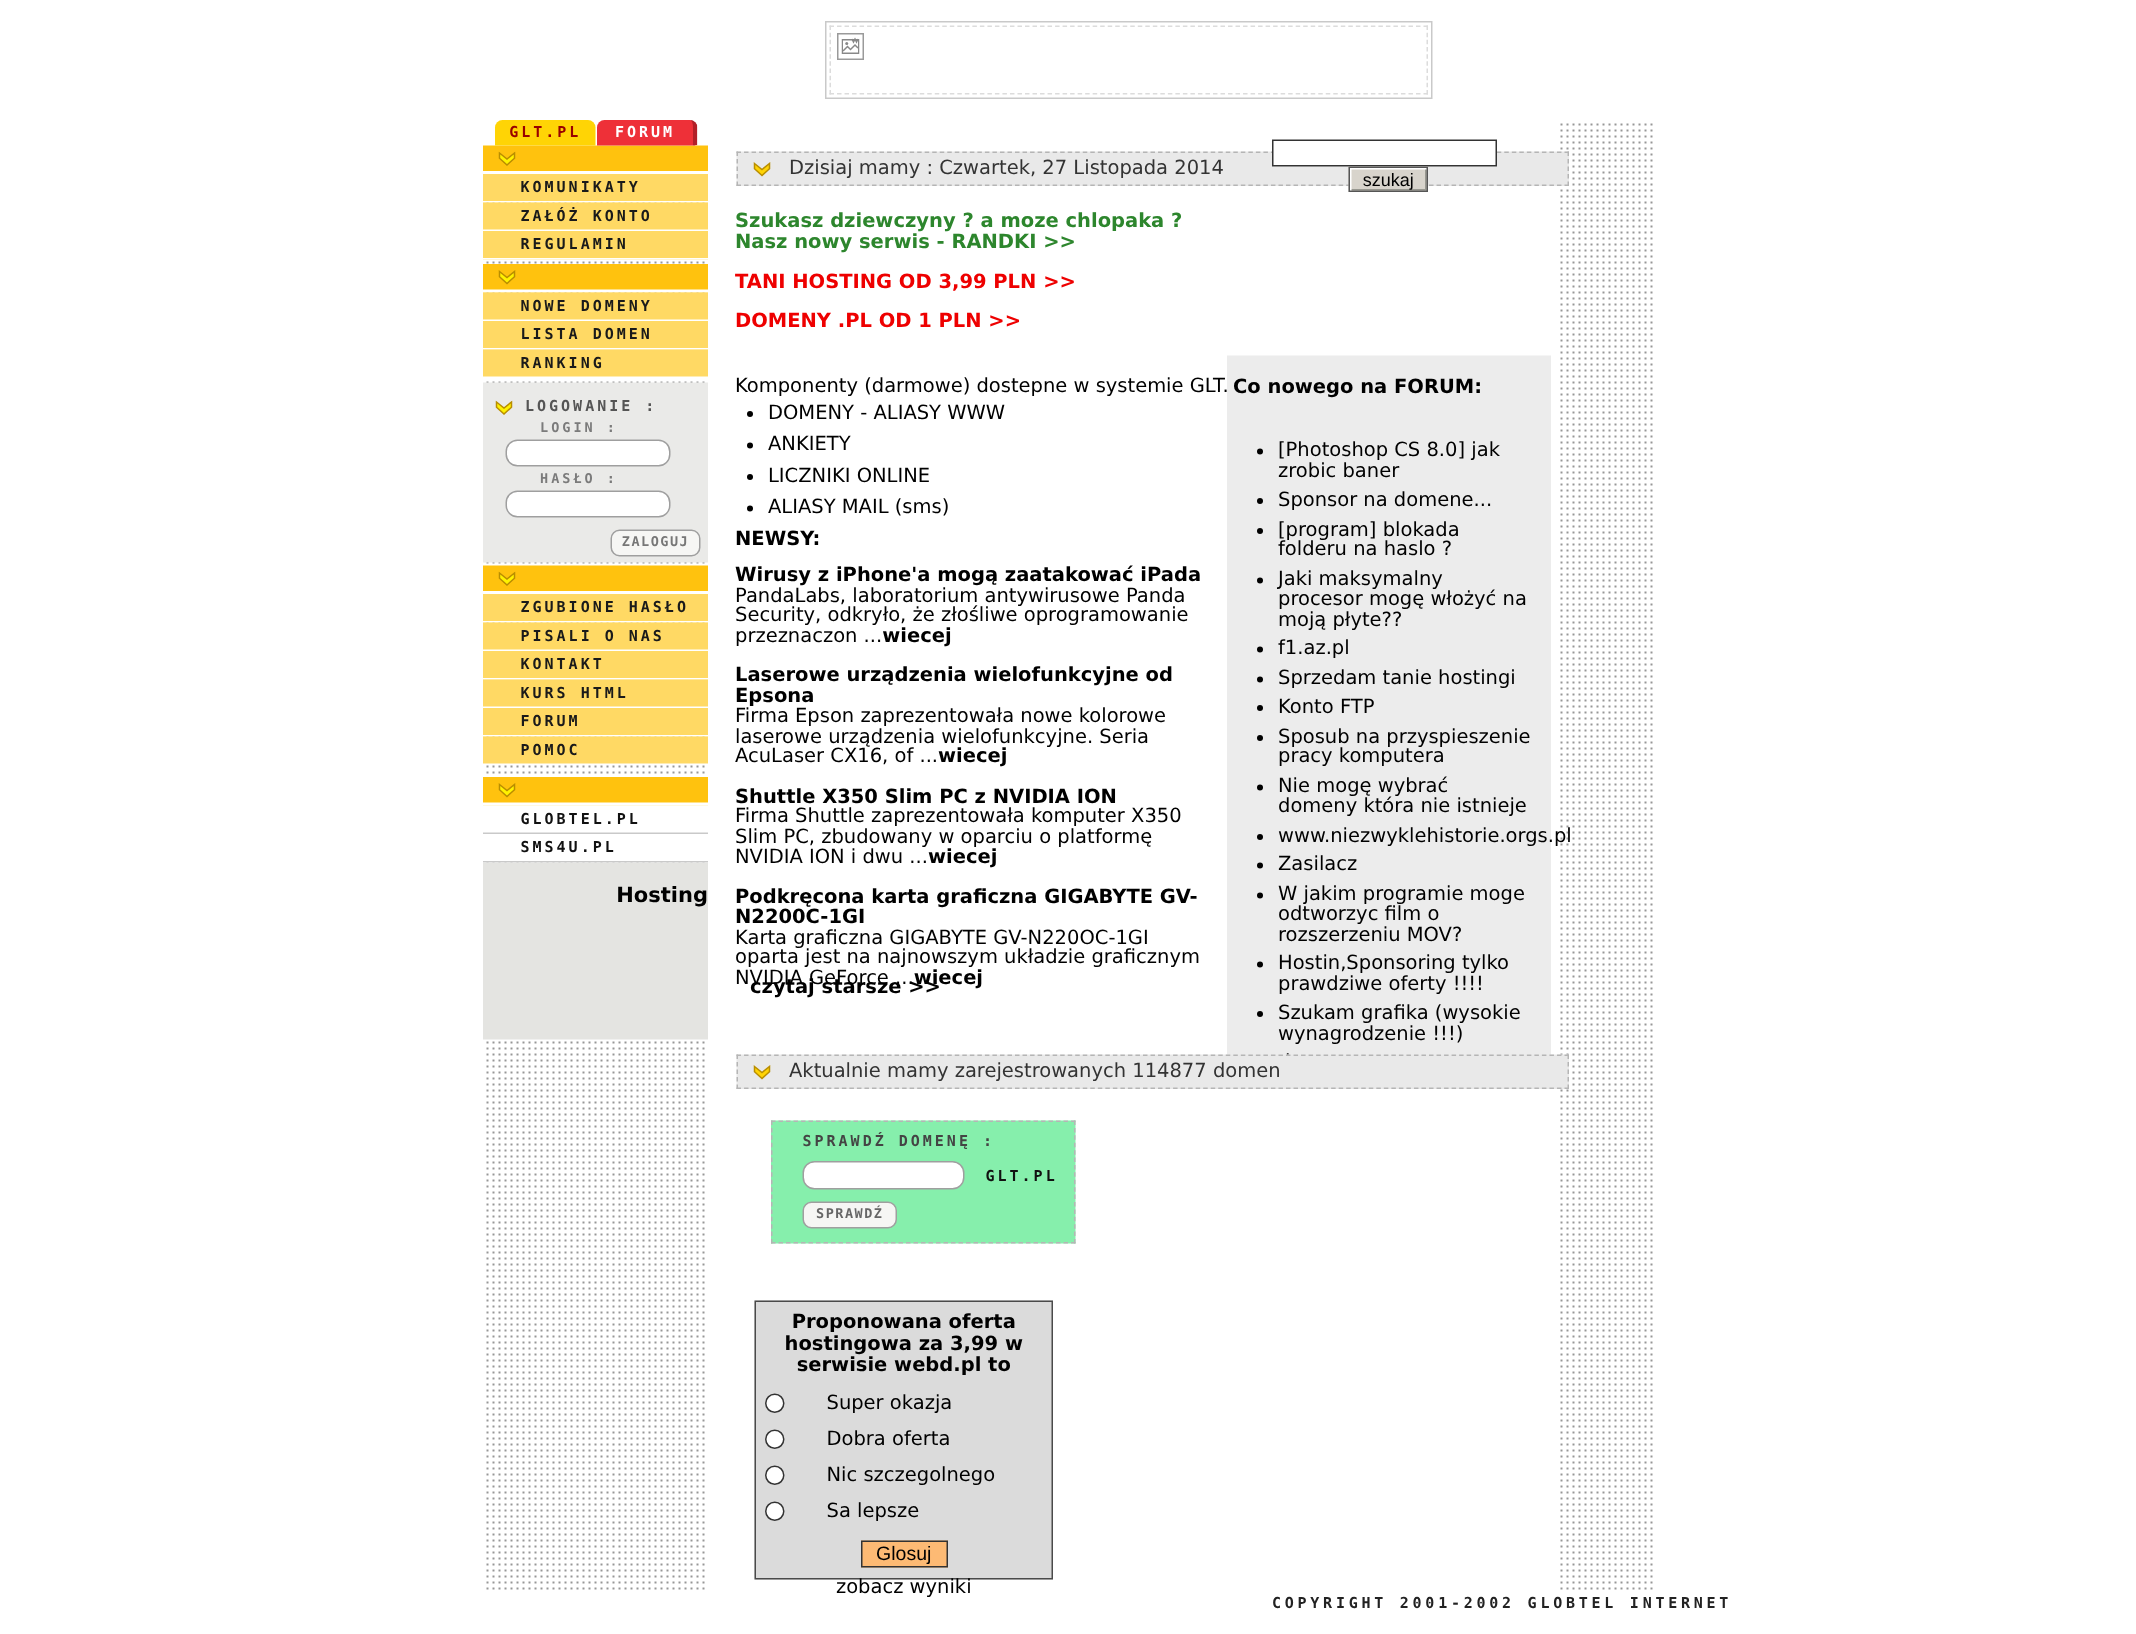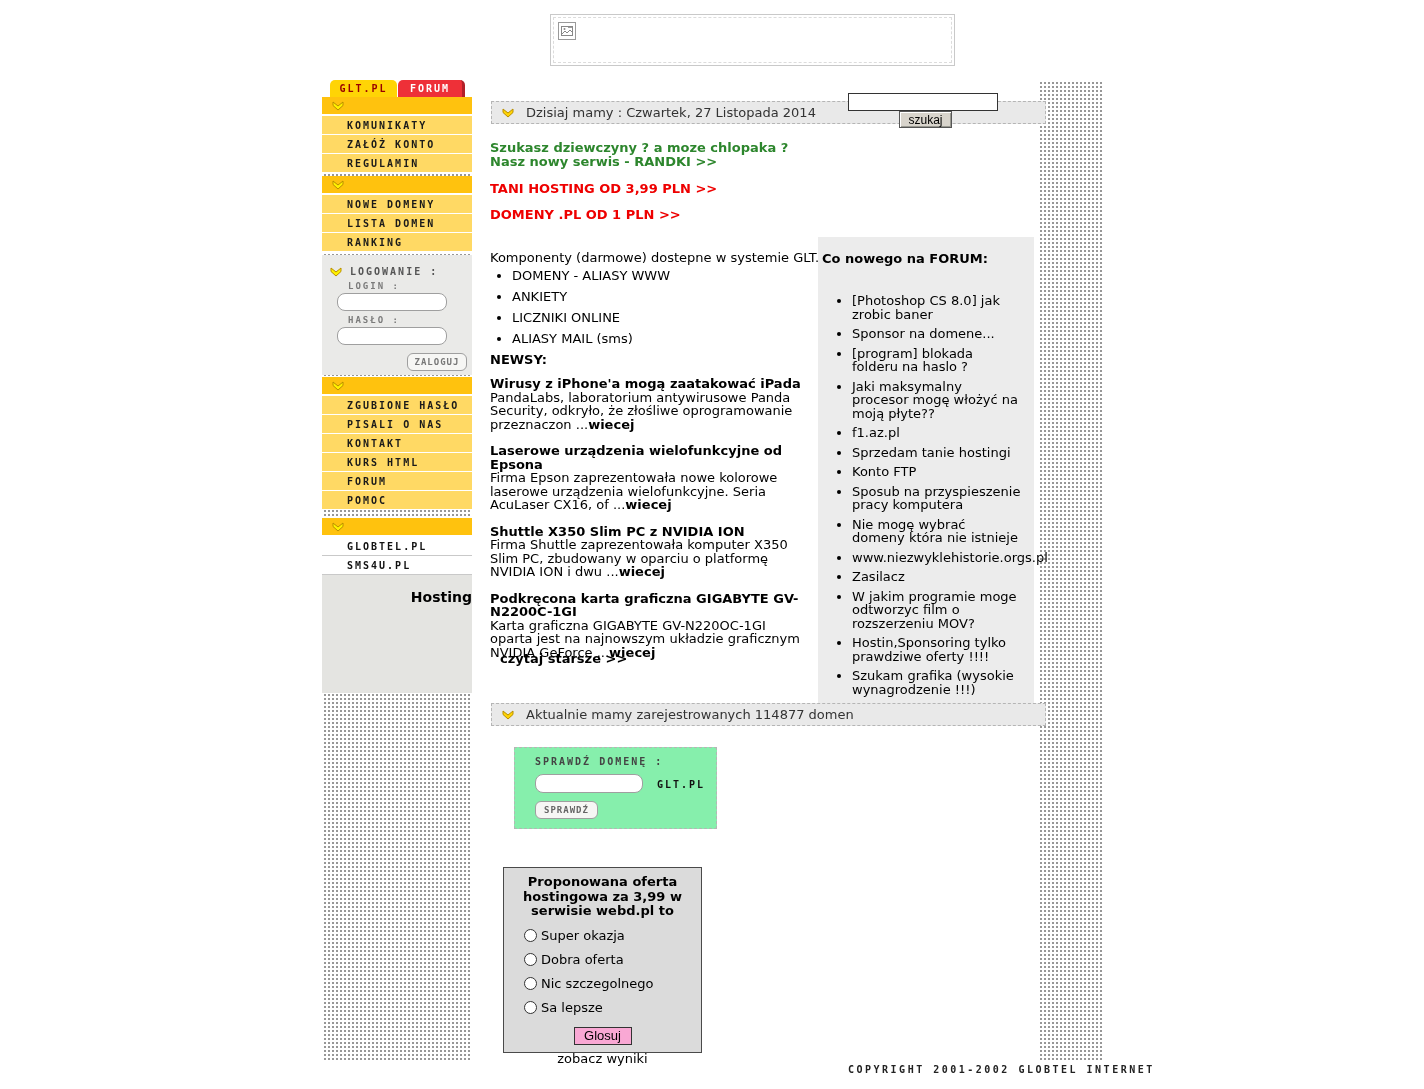--- a/index.html
+++ b/index.html
@@ -28,21 +28,21 @@
   .tab { width:67px; height:17px; border-radius:5px 5px 0 0; display:flex; align-items:center; justify-content:center; cursor:pointer; }
   .tab-glt { background:#ffd405; color:#990000; }
   .tab-forum { background:#ee3038; color:#ffffff; border-right:3px solid #b22028; margin-left:1px; }
   .sb-hdr { height:19px; background:#ffc20e; border-bottom:2px solid #fff; display:flex; align-items:center; padding-left:10px; }
   .sb-item { height:19px; background:#ffd964; border-bottom:1px solid #fff; display:flex; align-items:center; padding-left:25px; color:#1a1a1a; cursor:pointer; }
   .sb-gap { height:3px; background:transparent; }
   .sb-white { height:19px; background:#fff; border-bottom:1px solid #c9c9c9; display:flex; align-items:center; padding-left:25px; color:#111; cursor:pointer; }
   #login-box { height:120px; background:#eaeae8; padding-top:4px; }
   .login-title { display:flex; align-items:flex-end; padding-left:8px; color:#555; height:18px; }
   .login-title span { margin-left:8px; }
-  .login-label { color:#7b7b7b; padding-left:26px; margin-top:4px; font-size:9px; }
+  .login-label { color:#7b7b7b; padding-left:38px; margin-top:4px; font-size:9px; }
   .login-input { display:block; margin:2px 0 0 15px; width:110px; height:18px; border:1px solid #9f9f9f; border-radius:8px; background:#fff; outline:none; padding:0 6px; font-size:11px; }
   .zaloguj-btn { display:block; margin:8px 5px 0 auto; width:60px; height:18px; border:1px solid #9f9f9f; border-radius:6px; background:#f6f6f4; color:#777; font-family:"DejaVu Sans Mono",monospace; font-size:9px; font-weight:bold; letter-spacing:1px; cursor:pointer; }
   #hosting-box { height:118px; background:#e4e4e1; text-align:right; padding-top:14px; }
   #hosting-box span { font-weight:bold; font-size:14px; cursor:pointer; }
 
   
   #content { position:absolute; left:472px; top:80px; width:568px; height:981px; background:#fff; }
   .hbar { position:absolute; left:19px; width:555px; height:23px; background:#e9e9e9; border:1px dashed #b5b5b5; display:flex; align-items:center; padding-left:10px; color:#333; }
   .hbar .chev { margin-right:12px; }
   #bar1 { top:21px; }
@@ -73,23 +73,23 @@
   
   #domain-box { position:absolute; left:42px; top:667px; width:203px; height:82px; border:1px dashed #b5b5b5; background:#86efac; }
   #domain-label { position:absolute; left:20px; top:8px; color:#444; }
   #domain-input { position:absolute; left:20px; top:26px; width:108px; height:19px; border:1px solid #9f9f9f; border-radius:8px; outline:none; padding:0 6px; font-size:11px; }
   #domain-suffix { position:absolute; left:142px; top:31px; color:#111; }
   #domain-btn { position:absolute; left:20px; top:53px; width:63px; height:18px; border:1px solid #9f9f9f; border-radius:6px; background:#f6f6f4; color:#666; font-family:"DejaVu Sans Mono",monospace; font-size:9px; font-weight:bold; letter-spacing:1px; cursor:pointer; }
 
   
   #poll-box { position:absolute; left:31px; top:787px; width:199px; height:186px; background:#dbdbdb; border:1px solid #4a4a4a; }
   #poll-title { font-weight:bold; text-align:center; line-height:14.5px; padding:7px 12px 0 12px; }
-  .poll-row { display:flex; align-items:center; margin:10px 0 0 20px; height:14px; }
+  .poll-row { display:flex; align-items:center; margin:10px 0 0 6px; height:14px;gap:24px; }
   .poll-row input[type=radio] { appearance:none; -webkit-appearance:none; width:13px; height:13px; border:1.5px solid #333; border-radius:50%; background:#fff; margin:0 4px 0 0; cursor:pointer; }
-  #poll-vote { display:block; margin:12px auto 0 auto; width:58px; height:18px; background:#f9a8d4; border:1px solid #333; font-size:13px; cursor:pointer; }
+  #poll-vote { display:block; margin:12px auto 0 auto; width:58px; height:18px; background:#fdba74; border:1px solid #333; font-size:13px; cursor:pointer; }
   #poll-results { text-align:center; margin-top:6px; cursor:pointer; }
 
   
   #footer { position:absolute; left:848px; top:1064px; color:#222; letter-spacing:2.5px; }
 </style>
 </head>
 <body>
 
 <div id="stage">
 

